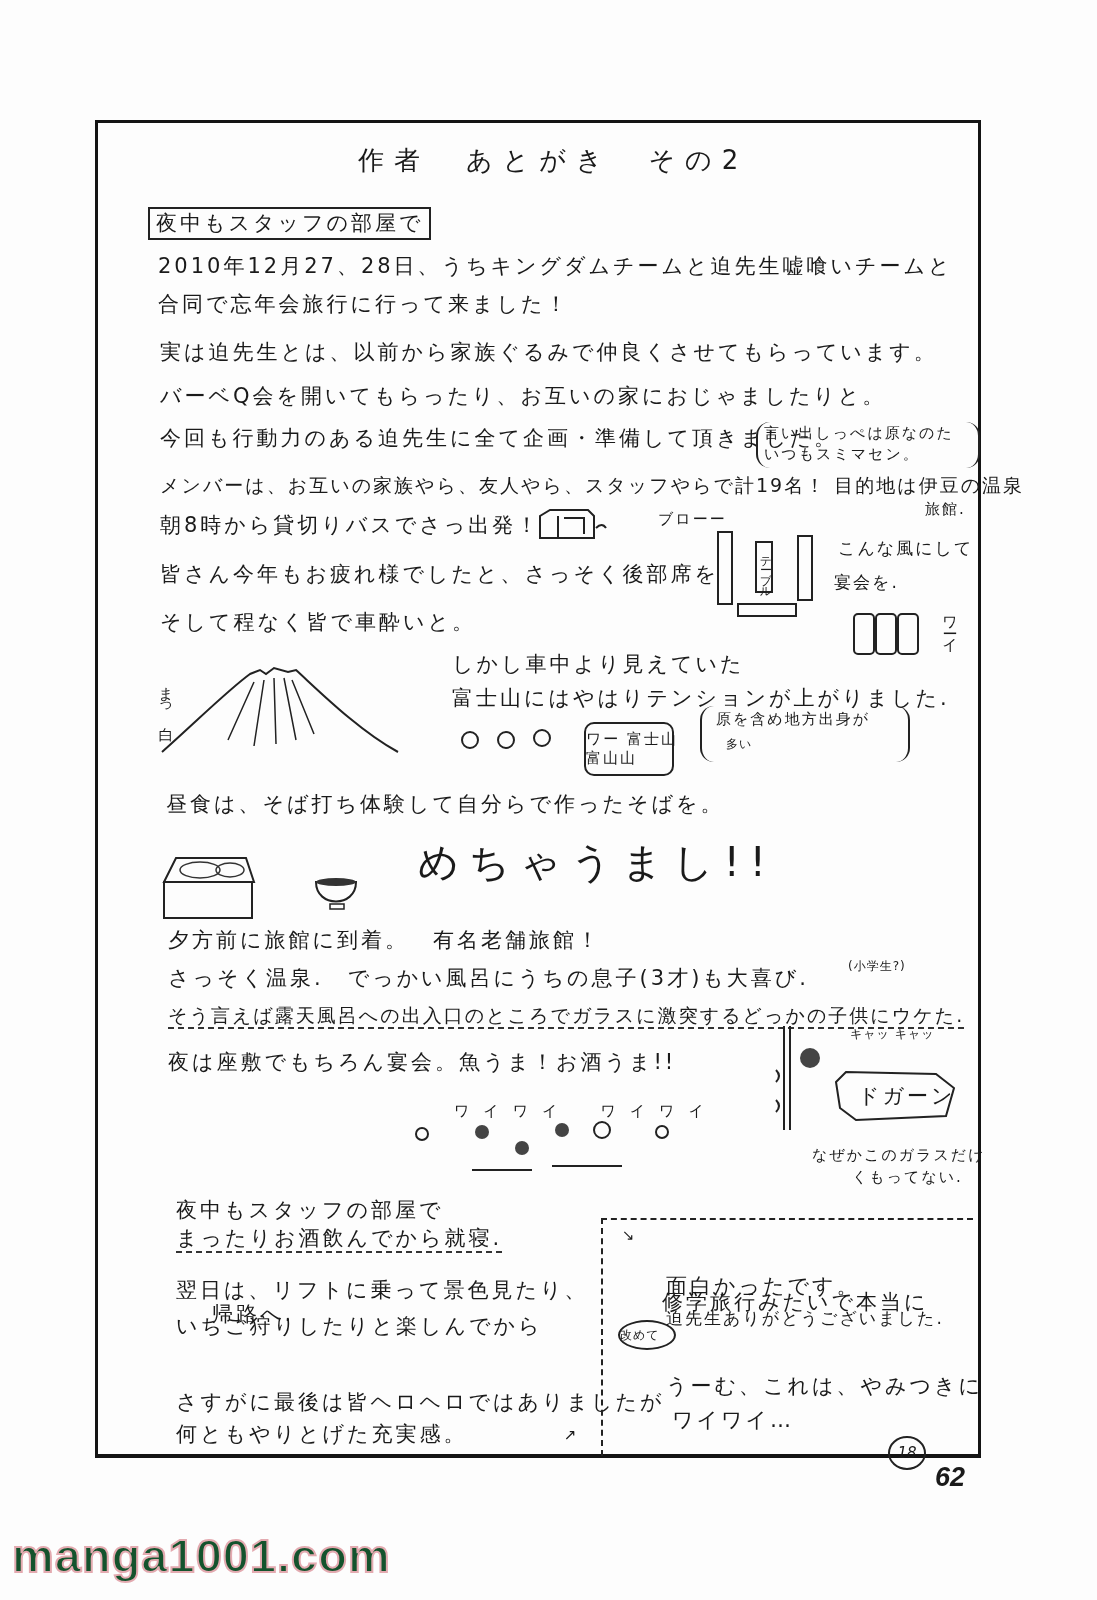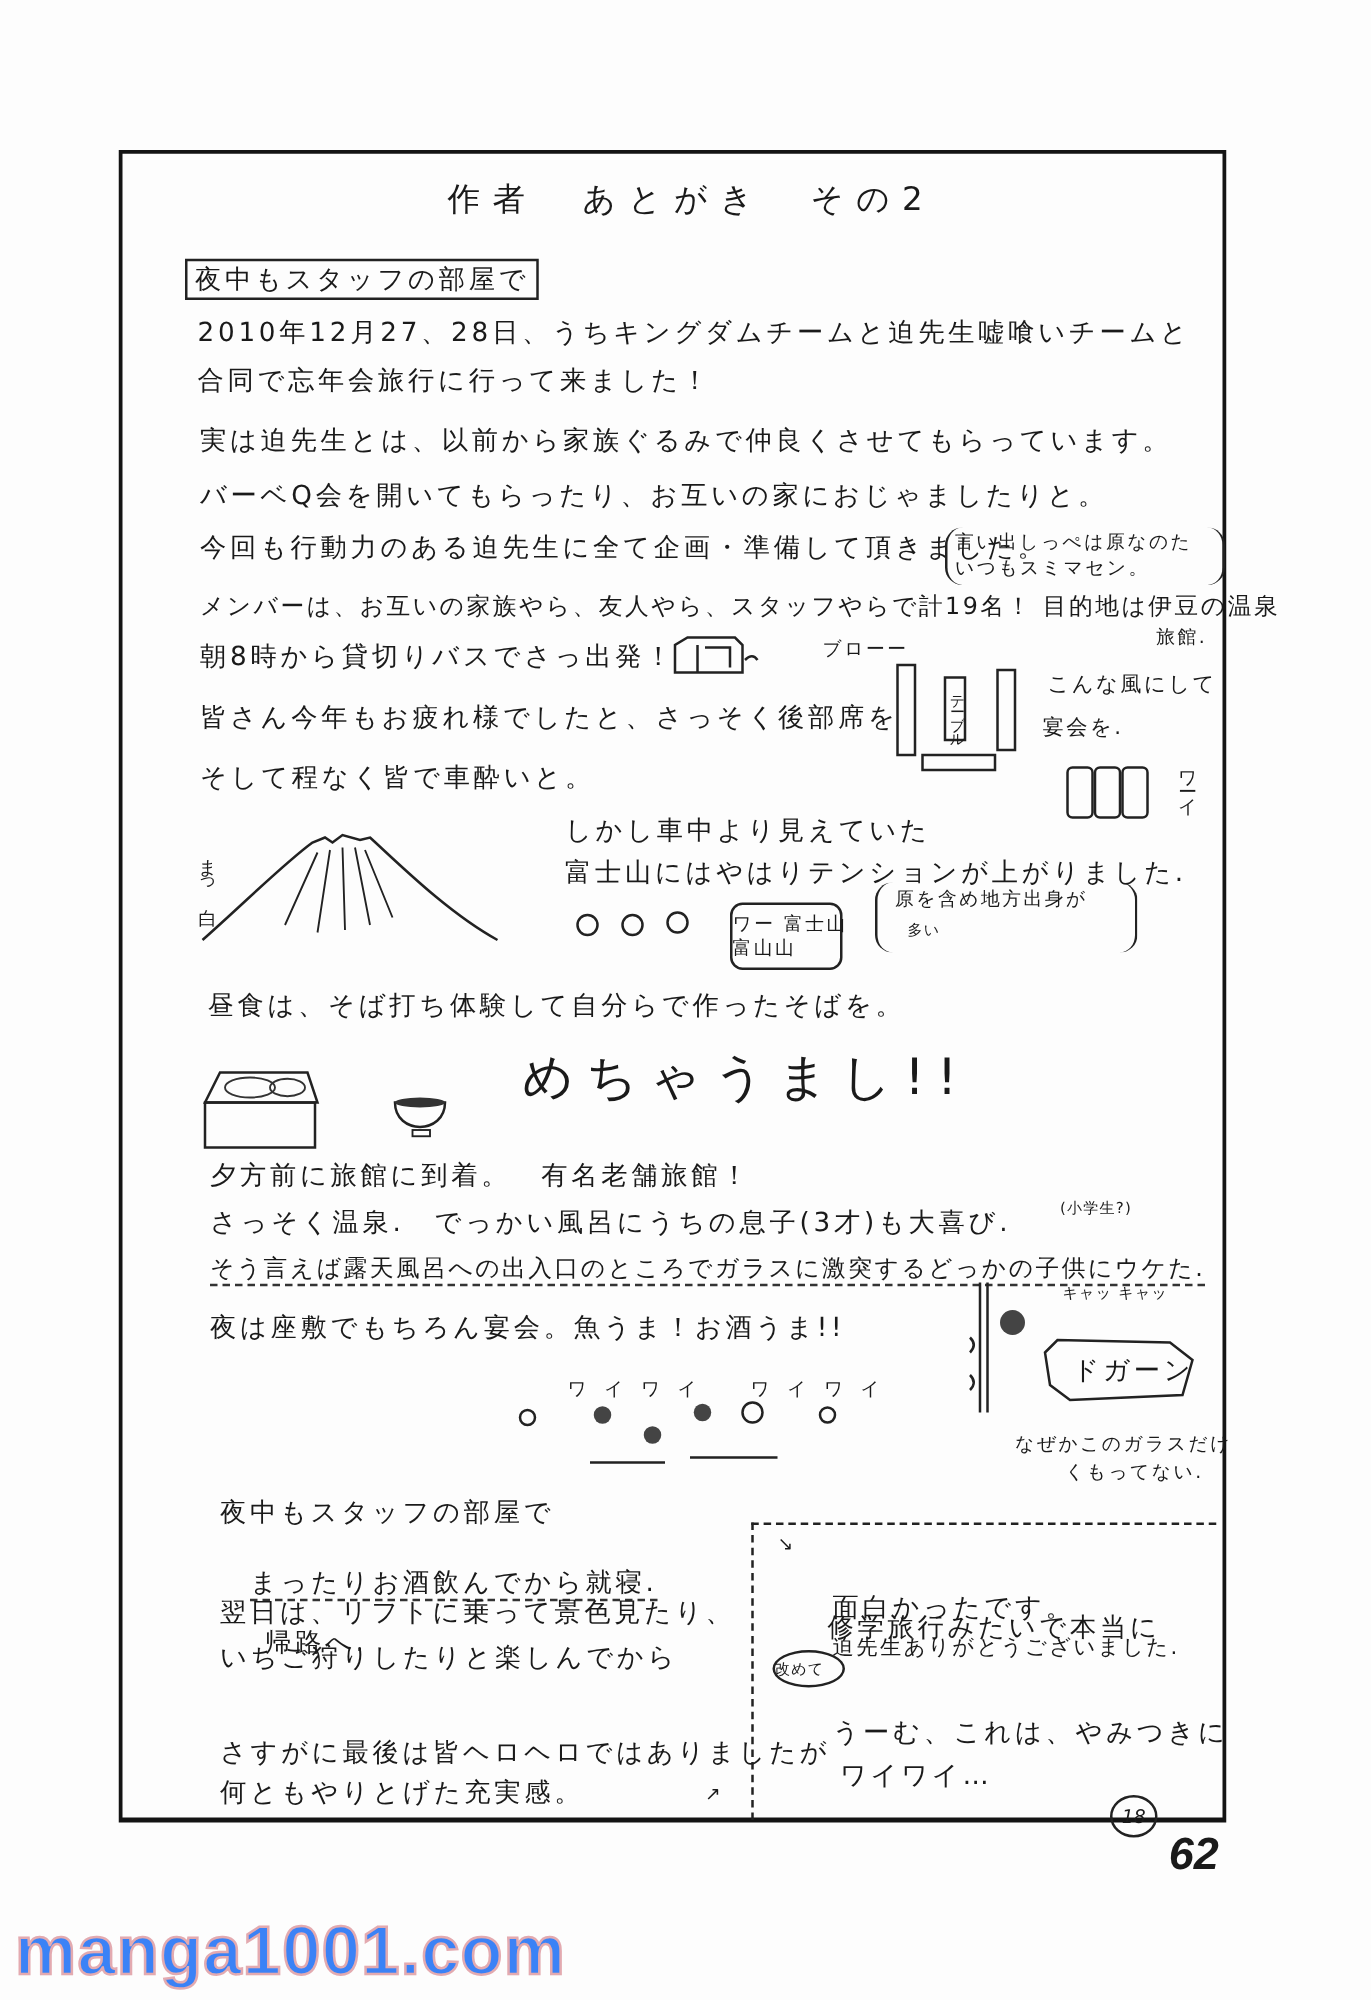--- a/index.html
+++ b/index.html
@@ -11,24 +11,24 @@
       position: absolute; left: 95px; top: 120px; width: 886px; height: 1338px;
       border: 3px solid #141414; border-bottom-width: 4px; box-sizing: border-box;
     }
     .hw { position: absolute; font-size: 21px; letter-spacing: 3px; white-space: nowrap; line-height: 1; }
     .sm { font-size: 15px; letter-spacing: 2px; }
     .xs { font-size: 12px; letter-spacing: 1px; }
     .title { font-size: 26px; letter-spacing: 10px; word-spacing: 30px; }
     .boxed { border: 2px solid #222; padding: 4px 6px; }
     .big { font-size: 40px; letter-spacing: 10px; }
     .under { border-bottom: 2px dashed #333; padding-bottom: 2px; }
-    .page-num { position: absolute; left: 935px; top: 1462px; font-family: "Liberation Sans", sans-serif; font-weight: bold; font-style: italic; font-size: 36px; }
+    .page-num { position: absolute; left: 935px; top: 1462px; font-family: "Liberation Sans", sans-serif; font-weight: bold; font-style: italic; font-size: 27px; }
     .watermark {
       position: absolute; left: 12px; top: 1528px; font-family: "Liberation Sans", sans-serif;
-      font-weight: 900; font-size: 55px; color: #3b82f6; letter-spacing: 1px;
+      font-weight: 900; font-size: 47px; color: #14532d; letter-spacing: 1px;
       -webkit-text-stroke: 2px #e3aab0; text-shadow: 0 0 0 #e3aab0; text-align: right;
     }
     .paren { position: absolute; border: 2px solid #222; border-top: none; border-bottom: none; border-radius: 14px; }
     .bubble { position: absolute; border: 2px solid #222; border-radius: 10px; display: flex; flex-direction: column; align-items: flex-start; justify-content: center; }
     .divider-v { position: absolute; left: 601px; top: 1218px; width: 0; height: 238px; border-left: 2px dashed #222; }
     .divider-h { position: absolute; left: 601px; top: 1218px; width: 372px; border-top: 2px dashed #222; }
     .corner-num { position: absolute; left: 888px; top: 1436px; width: 34px; height: 30px; border: 2px solid #222; border-radius: 50%; font-size: 15px; display: flex; align-items: center; justify-content: center; font-style: italic; }
     svg { position: absolute; overflow: visible; }
   </style>
 </head>
@@ -134,21 +134,21 @@
   <path d="M0 50 q6 6 0 12 M0 80 q6 6 0 12" fill="none" stroke="#222" stroke-width="2"></path>
   <circle cx="34" cy="38" r="10" fill="#444"></circle>
   <path d="M60 62 L70 52 L160 54 L178 68 L170 96 L80 100 L64 88 Z" fill="none" stroke="#222" stroke-width="2"></path>
 </svg>
 <div class="hw xs" style="left:850px; top:1028px;">キャッ キャッ</div>
 <div class="hw" style="left:858px; top:1086px;">ドガーン</div>
 <div class="hw sm" style="left:812px; top:1148px;">なぜかこのガラスだけ</div>
 <div class="hw sm" style="left:852px; top:1170px;">くもってない.</div>
 
 <div class="hw" style="left:176px; top:1200px;">夜中もスタッフの部屋で</div>
-<div class="hw under" style="left:176px; top:1256px;margin-left:24px;">まったりお酒飲んでから就寝.</div>
+<div class="hw under" style="left:176px; top:1228px;">まったりお酒飲んでから就寝.</div>
 <div class="hw" style="left:176px; top:1280px;">翌日は、リフトに乗って景色見たり、</div>
 <div class="hw" style="left:176px; top:1316px;">いちご狩りしたりと楽しんでから</div>
 <div class="hw" style="left:176px; top:1304px;margin-left:36px;">帰路へ.</div>
 <div class="hw" style="left:176px; top:1392px;">さすがに最後は皆ヘロヘロではありましたが</div>
 <div class="hw" style="left:176px; top:1424px;">何ともやりとげた充実感。</div>
 <div class="hw sm" style="left:564px; top:1428px;">↗</div>
 
 <div class="divider-h"></div>
 <div class="divider-v"></div>
 <div class="hw sm" style="left:622px; top:1228px;">↘</div>

